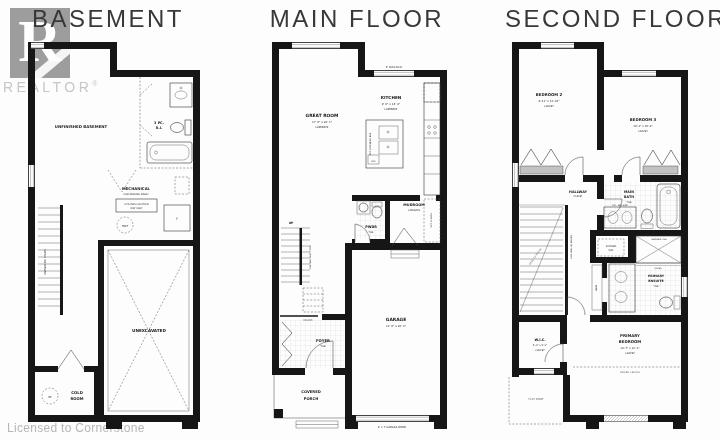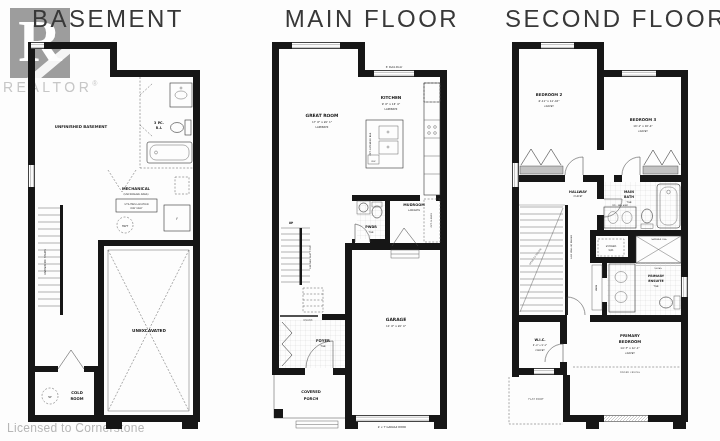--- a/index.html
+++ b/index.html
@@ -32,21 +32,21 @@
 
 <div class="canvas">
 
   <div class="logo">
     <span class="r">R</span>
     <span class="slash"></span>
   </div>
   <div class="realtor-word"><span>REALTOR</span><sup>®</sup></div>
 
   <div class="plan-title" style="left:108px">BASEMENT</div>
-  <div class="plan-title" style="left:372px">MAIN FLOOR</div>
+  <div class="plan-title" style="left:357px">MAIN FLOOR</div>
   <div class="plan-title" style="left:616px">SECOND FLOOR</div>
 
   <div class="license">Licensed to Cornerstone</div>
 
   <svg class="plans" width="720" height="441" viewBox="0 0 720 441">
     <defs>
       <pattern id="tile" width="5" height="5" patternUnits="userSpaceOnUse">
         <path d="M5 0H0V5" fill="none" stroke="#d9d9d9" stroke-width="0.5"></path>
       </pattern>
       <pattern id="hatch" width="3" height="3" patternUnits="userSpaceOnUse">

